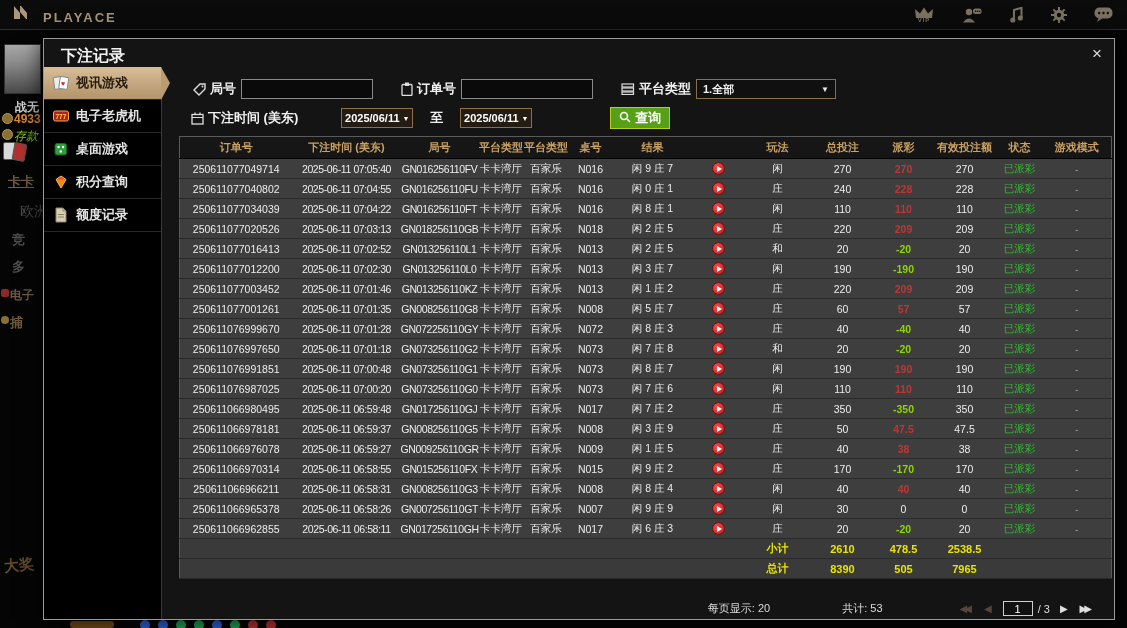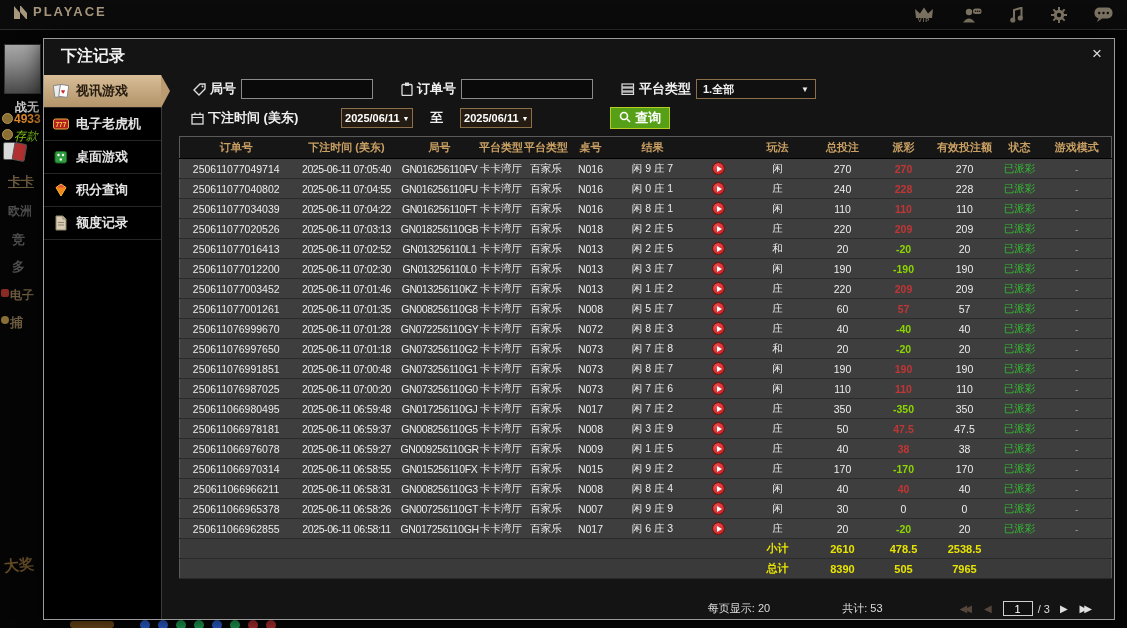--- a/index.html
+++ b/index.html
@@ -1,71 +1,71 @@
 <!DOCTYPE html>
 <html><head>
 <meta charset="utf-8">
 <style>
   *{margin:0;padding:0;box-sizing:border-box;font-family:"Liberation Sans",sans-serif}
   html,body{width:1127px;height:628px;background:#000;overflow:hidden;position:relative}
 
   
   .topbar{position:absolute;left:0;top:0;width:1127px;height:30px;background:#0b0b0b;border-bottom:1px solid #2c2c2c;display:flex;align-items:center;z-index:5}
-  .logo{display:flex;align-items:flex-start;gap:4px;margin-left:12px;color:#a8977d}
+  .logo{display:flex;align-items:flex-end;gap:14px;margin-left:12px;color:#a8977d}
   .logo-text{font-size:13px;font-weight:bold;letter-spacing:2px;color:#a8977d}
   .topbar-icons{position:absolute;right:14px;top:0;height:30px;display:flex;align-items:center;gap:27px}
   .tb-icon{display:flex;flex-direction:column;align-items:center;justify-content:center;color:#7b7262;cursor:pointer}
   .vip-txt{font-size:6px;font-weight:bold;color:#7b7262;margin-top:-2px;letter-spacing:1px}
 
   
   .underlay{position:absolute;left:0;top:30px;width:1127px;height:598px;background:#050505;z-index:1}
   .avatar{position:absolute;left:4px;top:14px;width:37px;height:50px;background:linear-gradient(180deg,#a8a8a8 0%,#8d8d8d 35%,#4a4a4a 100%);border:1px solid #333}
   .bg-item{position:absolute;white-space:nowrap}
   .bi0{left:15px;top:69px;font-size:12px;font-weight:bold}
   .bi1{left:14px;top:82px;font-size:12px;font-weight:bold}
   .bi2{left:14px;top:98px;font-size:12px}
   .bi1::before,.bi2::before{content:"";position:absolute;left:-12px;top:1px;width:9px;height:9px;border-radius:50%;background:#8a6f35;border:1px solid #b89a50}
   .bi3{left:8px;top:143px;font-size:13px;font-weight:bold}
-  .bi4{left:8px;top:173px;font-size:12px;font-weight:bold}
+  .bi4{left:20px;top:173px;font-size:14px;font-weight:normal}
   .bi5{left:12px;top:201px;font-size:13px;font-weight:bold}
   .bi6{left:12px;top:228px;font-size:13px;font-weight:bold}
   .bi7{left:10px;top:257px;font-size:12px;font-weight:bold}
   .bi8{left:10px;top:284px;font-size:13px;font-weight:bold}
   .bi7::before{content:"";position:absolute;left:-9px;top:2px;width:8px;height:8px;border-radius:2px;background:#8a2a22}
   .bi8::before{content:"";position:absolute;left:-9px;top:2px;width:8px;height:8px;border-radius:50%;background:#8a6f35}
   .bi9{left:4px;top:526px;font-size:15px;font-weight:bold;transform:rotate(-6deg);opacity:.8}
   .bg-cards{position:absolute;left:3px;top:112px;width:34px;height:22px}
   .bg-cards .cc{position:absolute;width:13px;height:18px;border-radius:2px;background:#d9d9d9;border:1px solid #555}
   .bg-cards .cc2{left:10px;top:1px;background:#b43030;transform:rotate(10deg)}
   .bottom-strip{position:absolute;left:0;top:588px;width:1127px;height:10px}
   .dot{position:absolute;top:2px;width:10px;height:10px;border-radius:50%}
   .blob{position:absolute;left:70px;top:3px;width:44px;height:7px;border-radius:3px;background:#8a5a1e;opacity:.8}
 
   
   .modal{position:absolute;left:43px;top:38px;width:1072px;height:582px;background:#141414;border:1px solid #9a9a9a;box-shadow:0 0 22px rgba(0,0,0,.85);z-index:10}
   .modal-title{position:absolute;left:17px;top:7px;font-size:16px;font-weight:bold;color:#f2f2f2}
   .modal-close{position:absolute;right:12px;top:6px;font-size:17px;color:#dcdcdc;cursor:pointer;line-height:1}
 
   
-  .sidebar{position:absolute;left:0;top:36px;width:118px;bottom:0;background:#000;border-right:1px solid #3a3a3a}
+  .sidebar{position:absolute;left:0;top:28px;width:118px;bottom:0;background:#000;border-right:1px solid #3a3a3a}
   .side-item{height:33px;display:flex;align-items:center;gap:7px;padding-left:9px;border-bottom:1px solid #262626;color:#e3e3e3;font-size:13px;font-weight:bold;cursor:pointer;position:relative;background:#000}
   .side-item.active{background:linear-gradient(180deg,#d8bd97 0%,#b3946a 100%);color:#241a0e;z-index:3}
   .side-item.active::after{content:"";position:absolute;right:-9px;top:0;border-top:16px solid transparent;border-bottom:17px solid transparent;border-left:9px solid #bb9c72}
   .side-icon{width:16px;height:16px;display:inline-flex;flex:0 0 16px}
 
   
   .content{position:absolute;left:119px;top:28px;right:0;bottom:0;background:#141414}
   .filters{position:absolute;left:0;top:0;width:100%;height:66px}
   .f-row{position:absolute;display:flex;align-items:center}
   .f-row1{left:30px;top:12px}
   .f-row2{left:28px;top:40px}
   .f-icon{display:inline-flex;margin-right:4px}
   .f-label{font-size:13px;font-weight:bold;color:#f0f0f0;margin-right:5px;white-space:nowrap}
   .f-input{width:132px;height:20px;background:#0a0a0a;border:1px solid #8a8a8a;color:#eee;font-size:11px;padding:0 4px;margin-right:28px}
-  .f-select{width:120px;height:20px;background:#101010;border:1px solid #8a6f48;color:#f2f2f2;font-size:11px;font-weight:bold;display:flex;align-items:center;padding:0 6px;cursor:pointer;position:relative}
+  .f-select{width:140px;height:20px;background:#101010;border:1px solid #8a6f48;color:#f2f2f2;font-size:11px;font-weight:bold;display:flex;align-items:center;padding:0 6px;cursor:pointer;position:relative}
   .f-select .tri{position:absolute;right:6px;font-size:8px;color:#e8e8e8}
   .datebox{width:72px;height:20px;background:#241c12;border:1px solid #8a6f48;color:#fff;font-size:11px;font-weight:bold;display:flex;align-items:center;justify-content:center;gap:3px;cursor:pointer}
   .datebox .tri{font-size:7px}
   .to-label{font-size:13px;font-weight:bold;color:#f0f0f0;margin:0 17px}
   .search-btn{margin-left:78px;height:22px;padding:0 8px;background:#55a016;border:1px solid #b8cf1f;color:#fff;font-size:13px;font-weight:bold;display:flex;align-items:center;gap:4px;cursor:pointer}
 
   
   .bet-table{border-collapse:collapse;table-layout:fixed;width:932px;margin:69px 0 0 16px;border:1px solid #5a5a5a;background:#3e3e3e}
   .bet-table th{height:22px;background:#161616;color:#c9a063;font-weight:bold;font-size:11px;white-space:nowrap;overflow:hidden;border-bottom:1px solid #000;padding:0}
   .bet-table td{height:20px;font-size:10.5px;color:#ededed;text-align:center;white-space:nowrap;overflow:hidden;border-bottom:1px solid #2a2a2a;padding:0}

